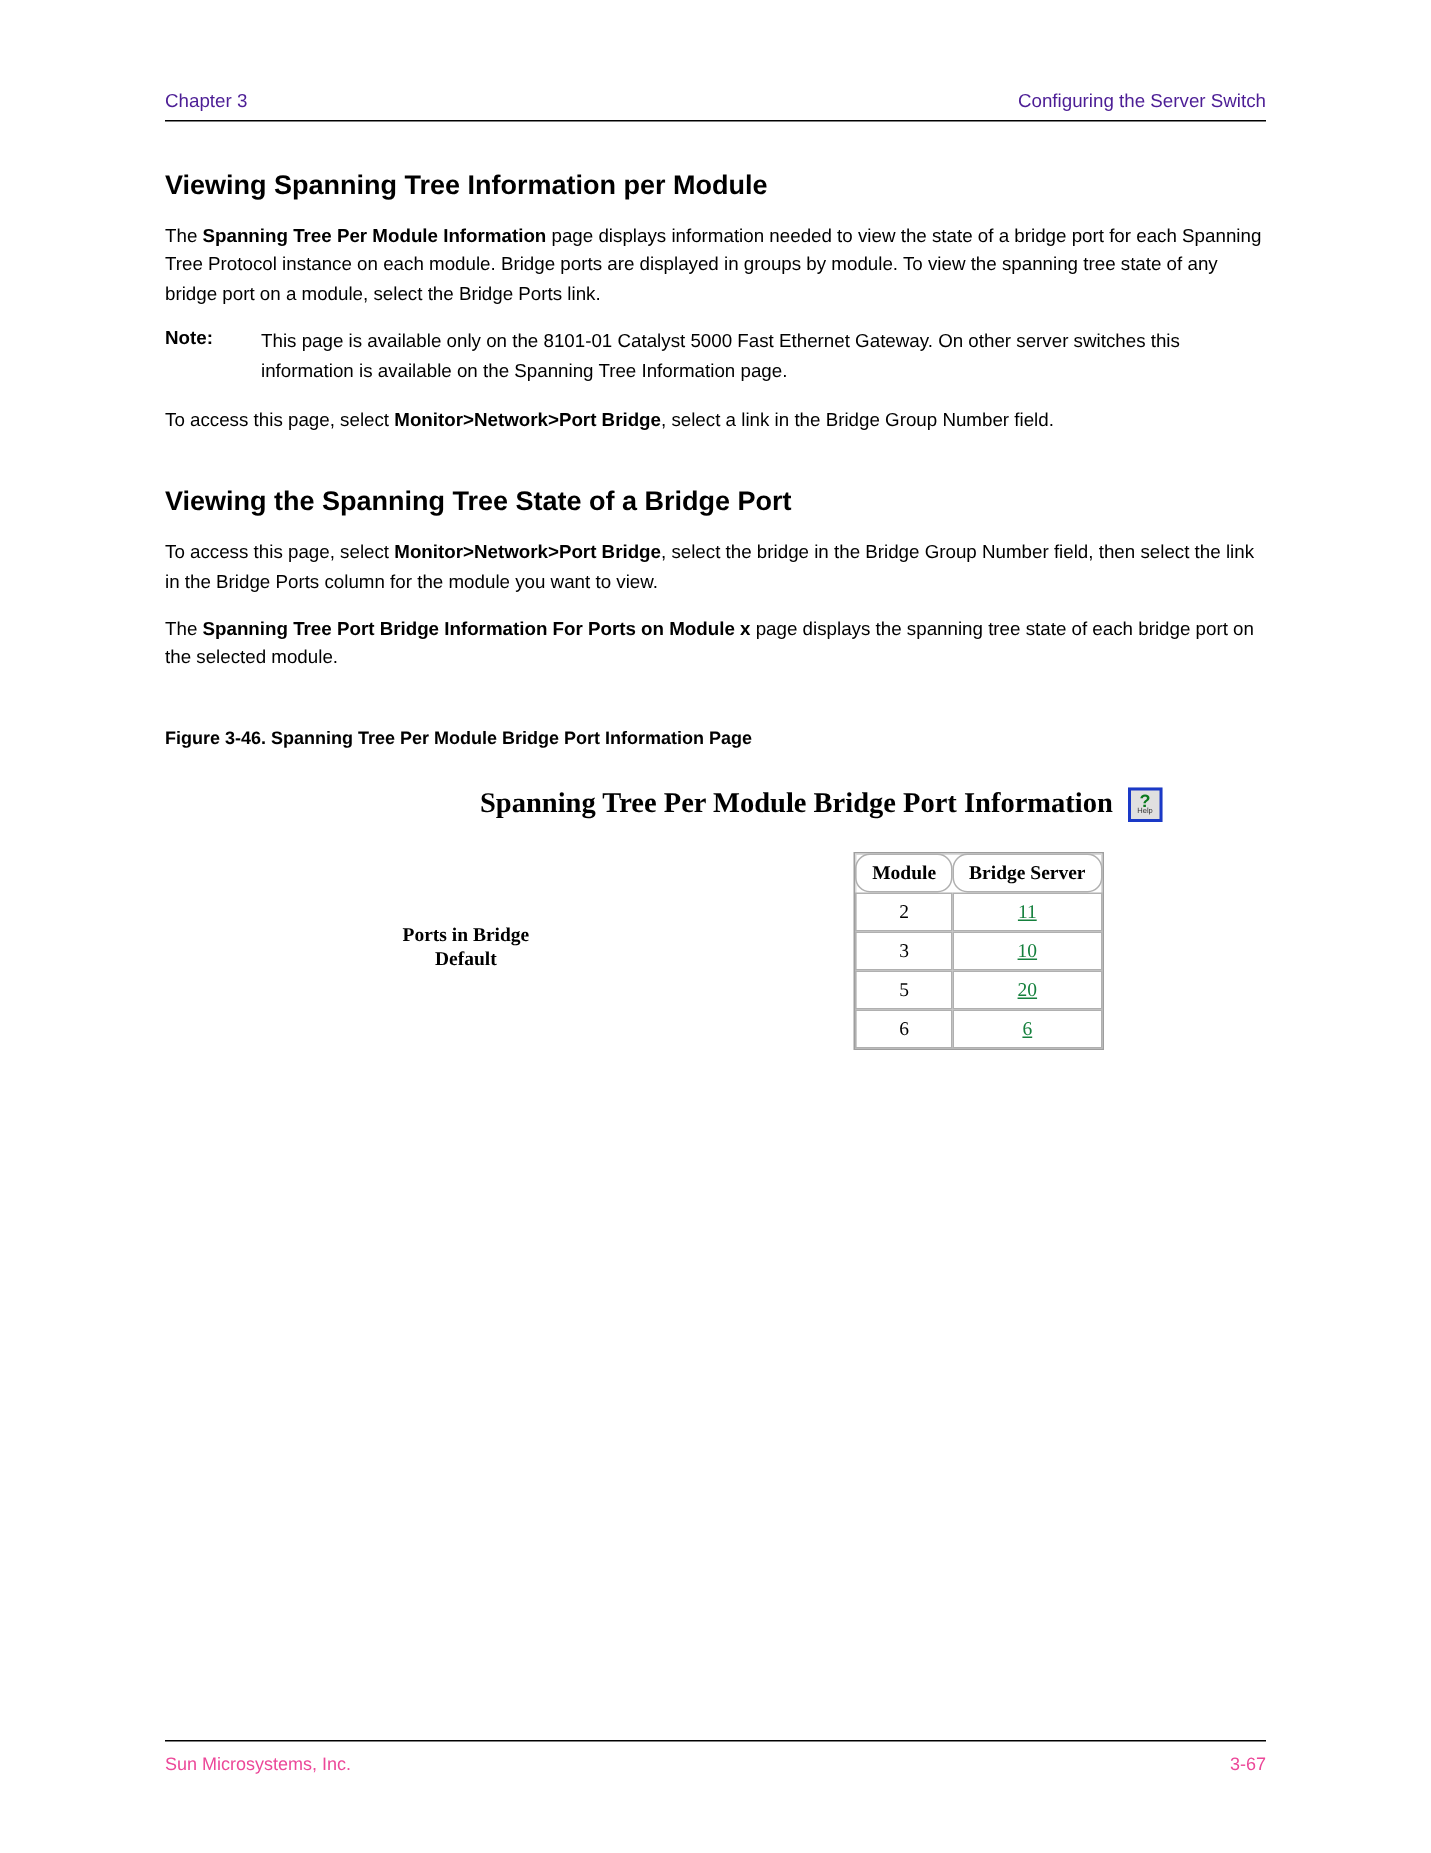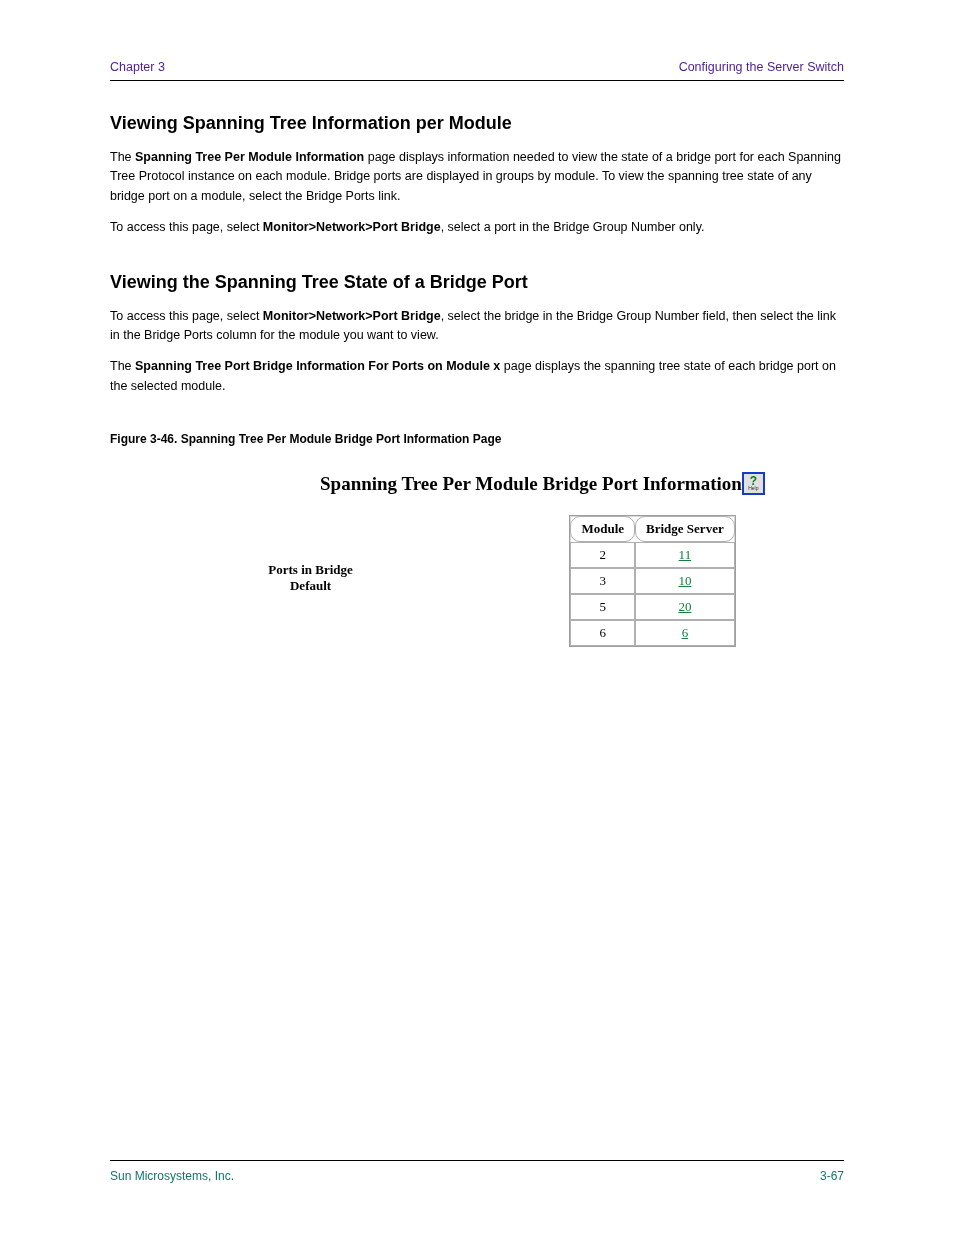--- a/index.html
+++ b/index.html
@@ -69,20 +69,21 @@
     font-weight: 700;
     margin: 36px 0 26px 0;
   }
   
   .figure-wrap {
     padding-left: 210px;
   }
   .figure-title-row {
     display: flex;
     align-items: center;
+    gap: 10px;
     margin-bottom: 20px;
   }
   .figure-title {
     font-family: "Times New Roman", Times, serif;
     font-size: 19px;
     font-weight: 700;
   }
   .help-icon {
     width: 23px;
     height: 23px;
@@ -150,43 +151,49 @@
   }
   .footer-rule {
     border-top: 1.5px solid #000;
     margin-bottom: 8px;
   }
   .footer-row {
     display: flex;
     justify-content: space-between;
     font-family: Arial, Helvetica, sans-serif;
     font-size: 12px;
-    color: #0f766e;
+    color: #ec4899;
   }
 </style>
 </head>
 <body>
 
 <div class="page">
 
   <div class="running-head">
     <span>Chapter 3</span>
     <span>Configuring the Server Switch</span>
   </div>
   <div class="top-rule"></div>
 
   <h2 class="section-heading">Viewing Spanning Tree Information per Module</h2>
 
   <p class="body-text">
     <span>The </span><span class="bold">Spanning Tree Per Module Information</span><span> page displays information needed to view the state of a bridge port for each Spanning Tree Protocol instance on each module. Bridge ports are displayed in groups by module. To view the spanning tree state of any bridge port on a module, select the Bridge Ports link.</span>
   </p>
 
-
-  <p class="body-text">
-    <span>To access this page, select </span><span class="bold">Monitor&gt;Network&gt;Port Bridge</span><span>, select a port in the Bridge Group Number only.</span>
+  <div class="note-row">
+    <div class="note-label">Note:</div>
+    <div class="note-body">
+      <span>This page is available only on the 8101-01 Catalyst 5000 Fast Ethernet Gateway. On other server switches this information is available on the </span><span class="bold">Spanning Tree Information</span><span> page.</span>
+    </div>
+  </div>
+
+  <p class="body-text">
+    <span>To access this page, select </span><span class="bold">Monitor&gt;Network&gt;Port Bridge</span><span>, select a link in the Bridge Group Number field.</span>
   </p>
 
   <div class="sub-heading">Viewing the Spanning Tree State of a Bridge Port</div>
 
   <p class="body-text">
     <span>To access this page, select </span><span class="bold">Monitor&gt;Network&gt;Port Bridge</span><span>, select the bridge in the Bridge Group Number field, then select the link in the Bridge Ports column for the module you want to view.</span>
   </p>
 
   <p class="body-text">
     <span>The </span><span class="bold">Spanning Tree Port Bridge Information For Ports on Module x</span><span> page displays the spanning tree state of each bridge port on the selected module.</span>

